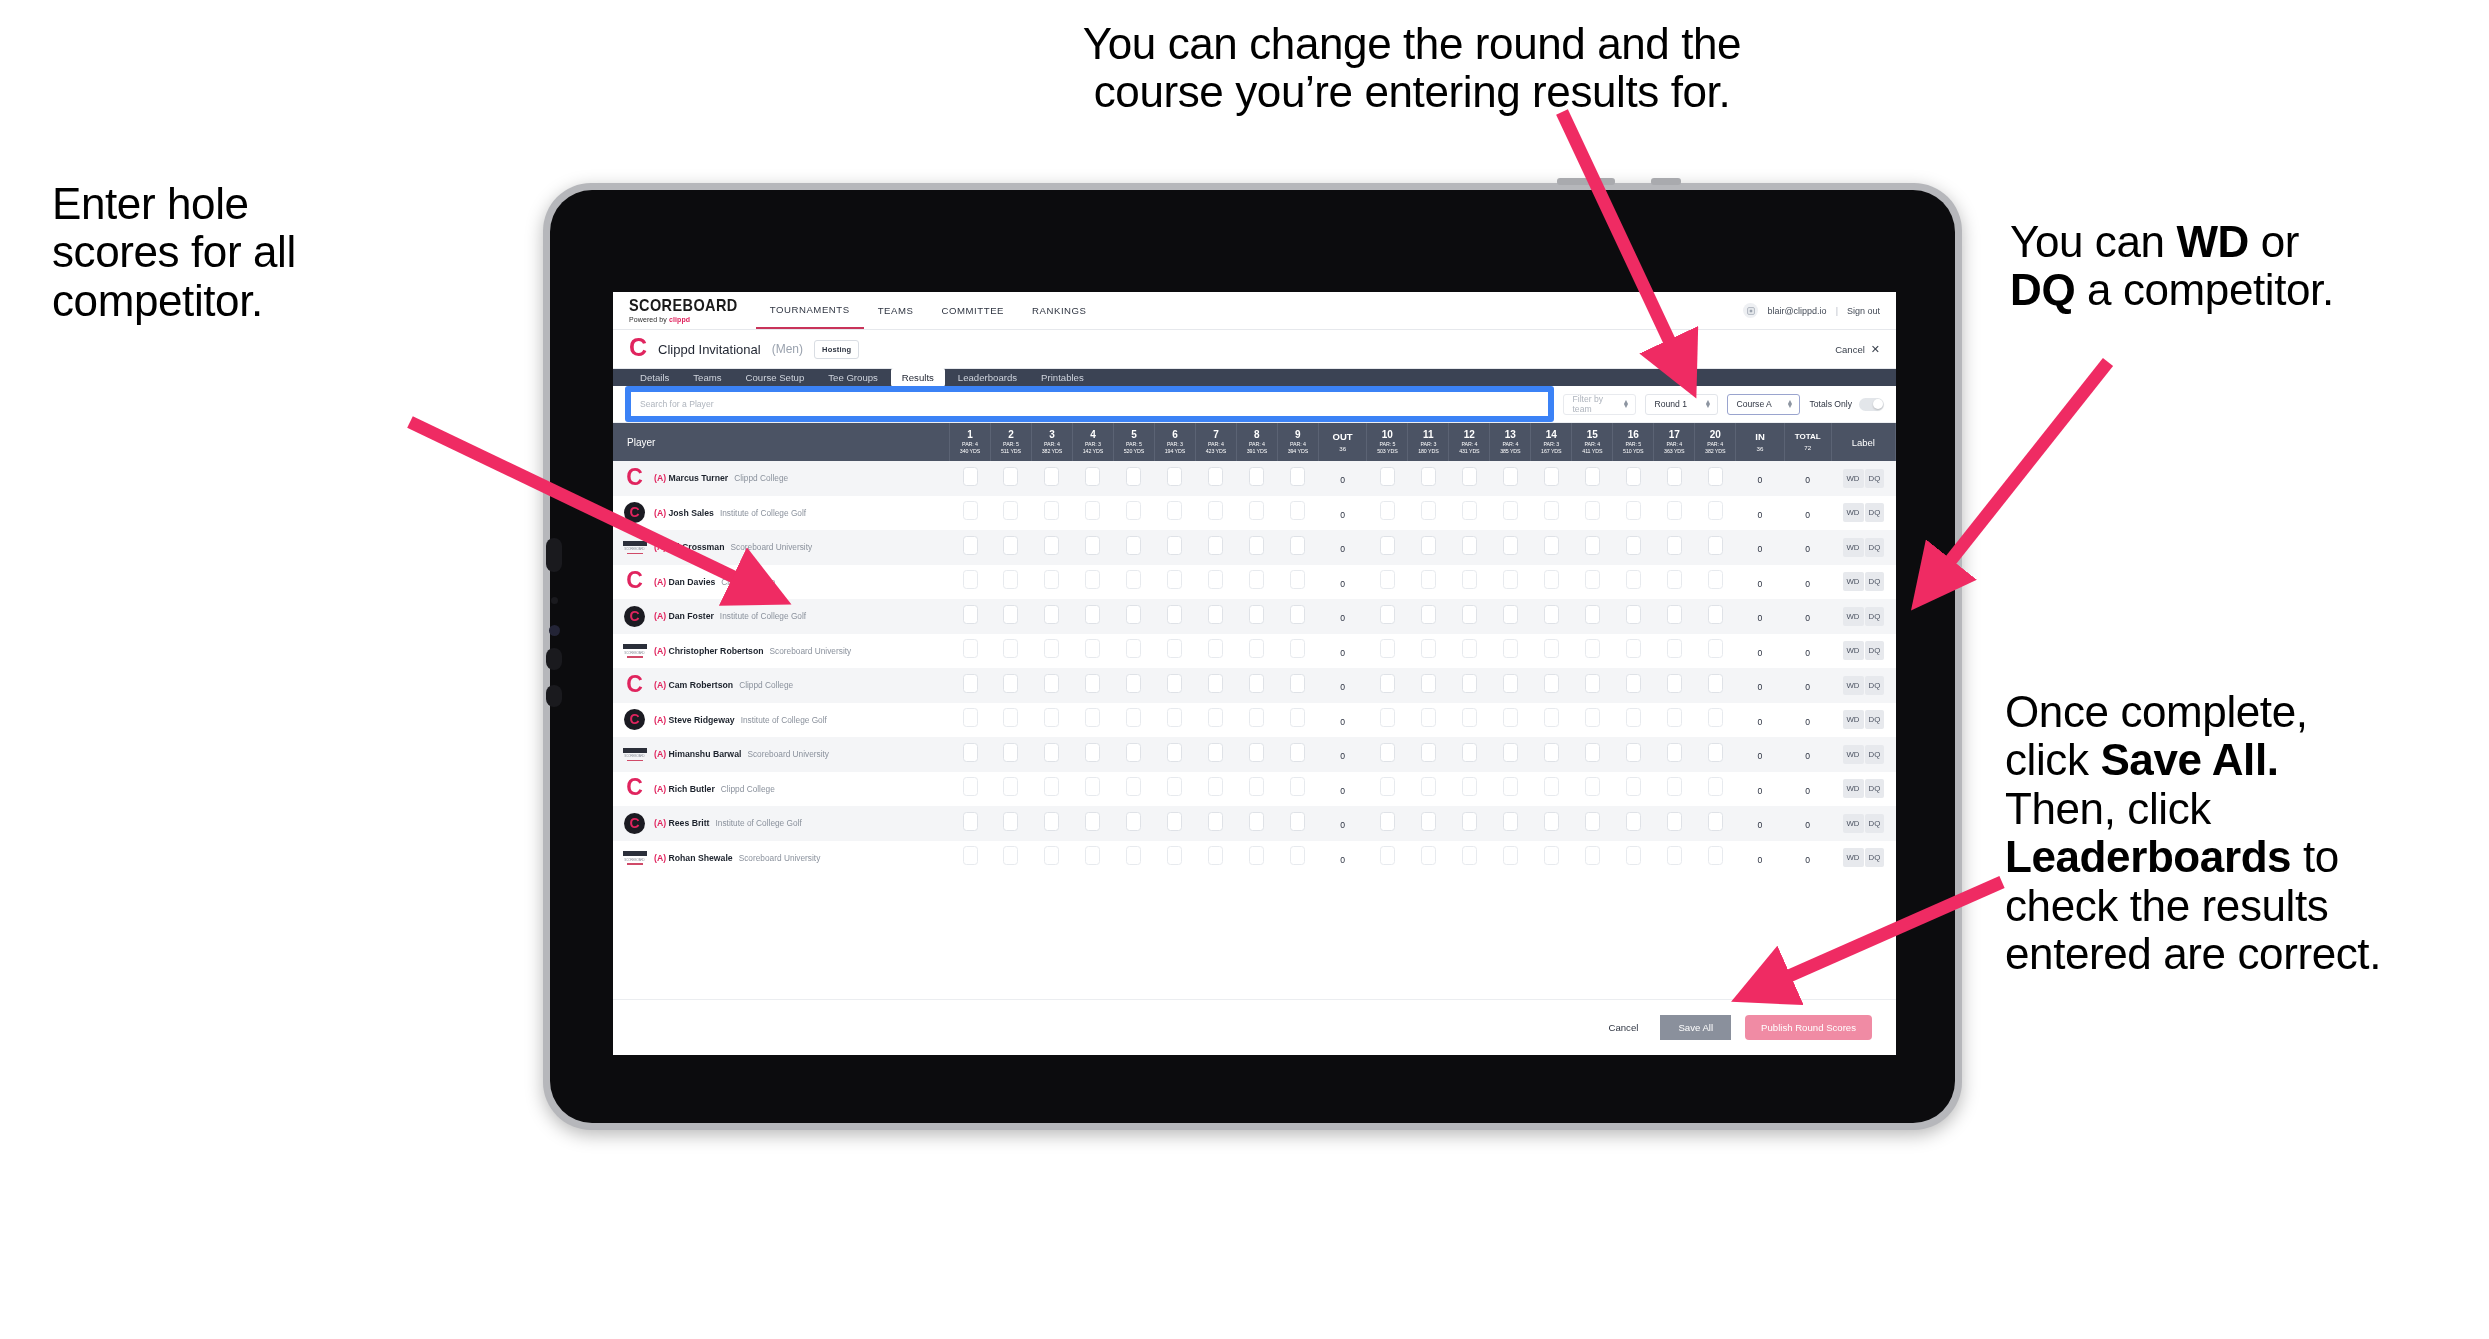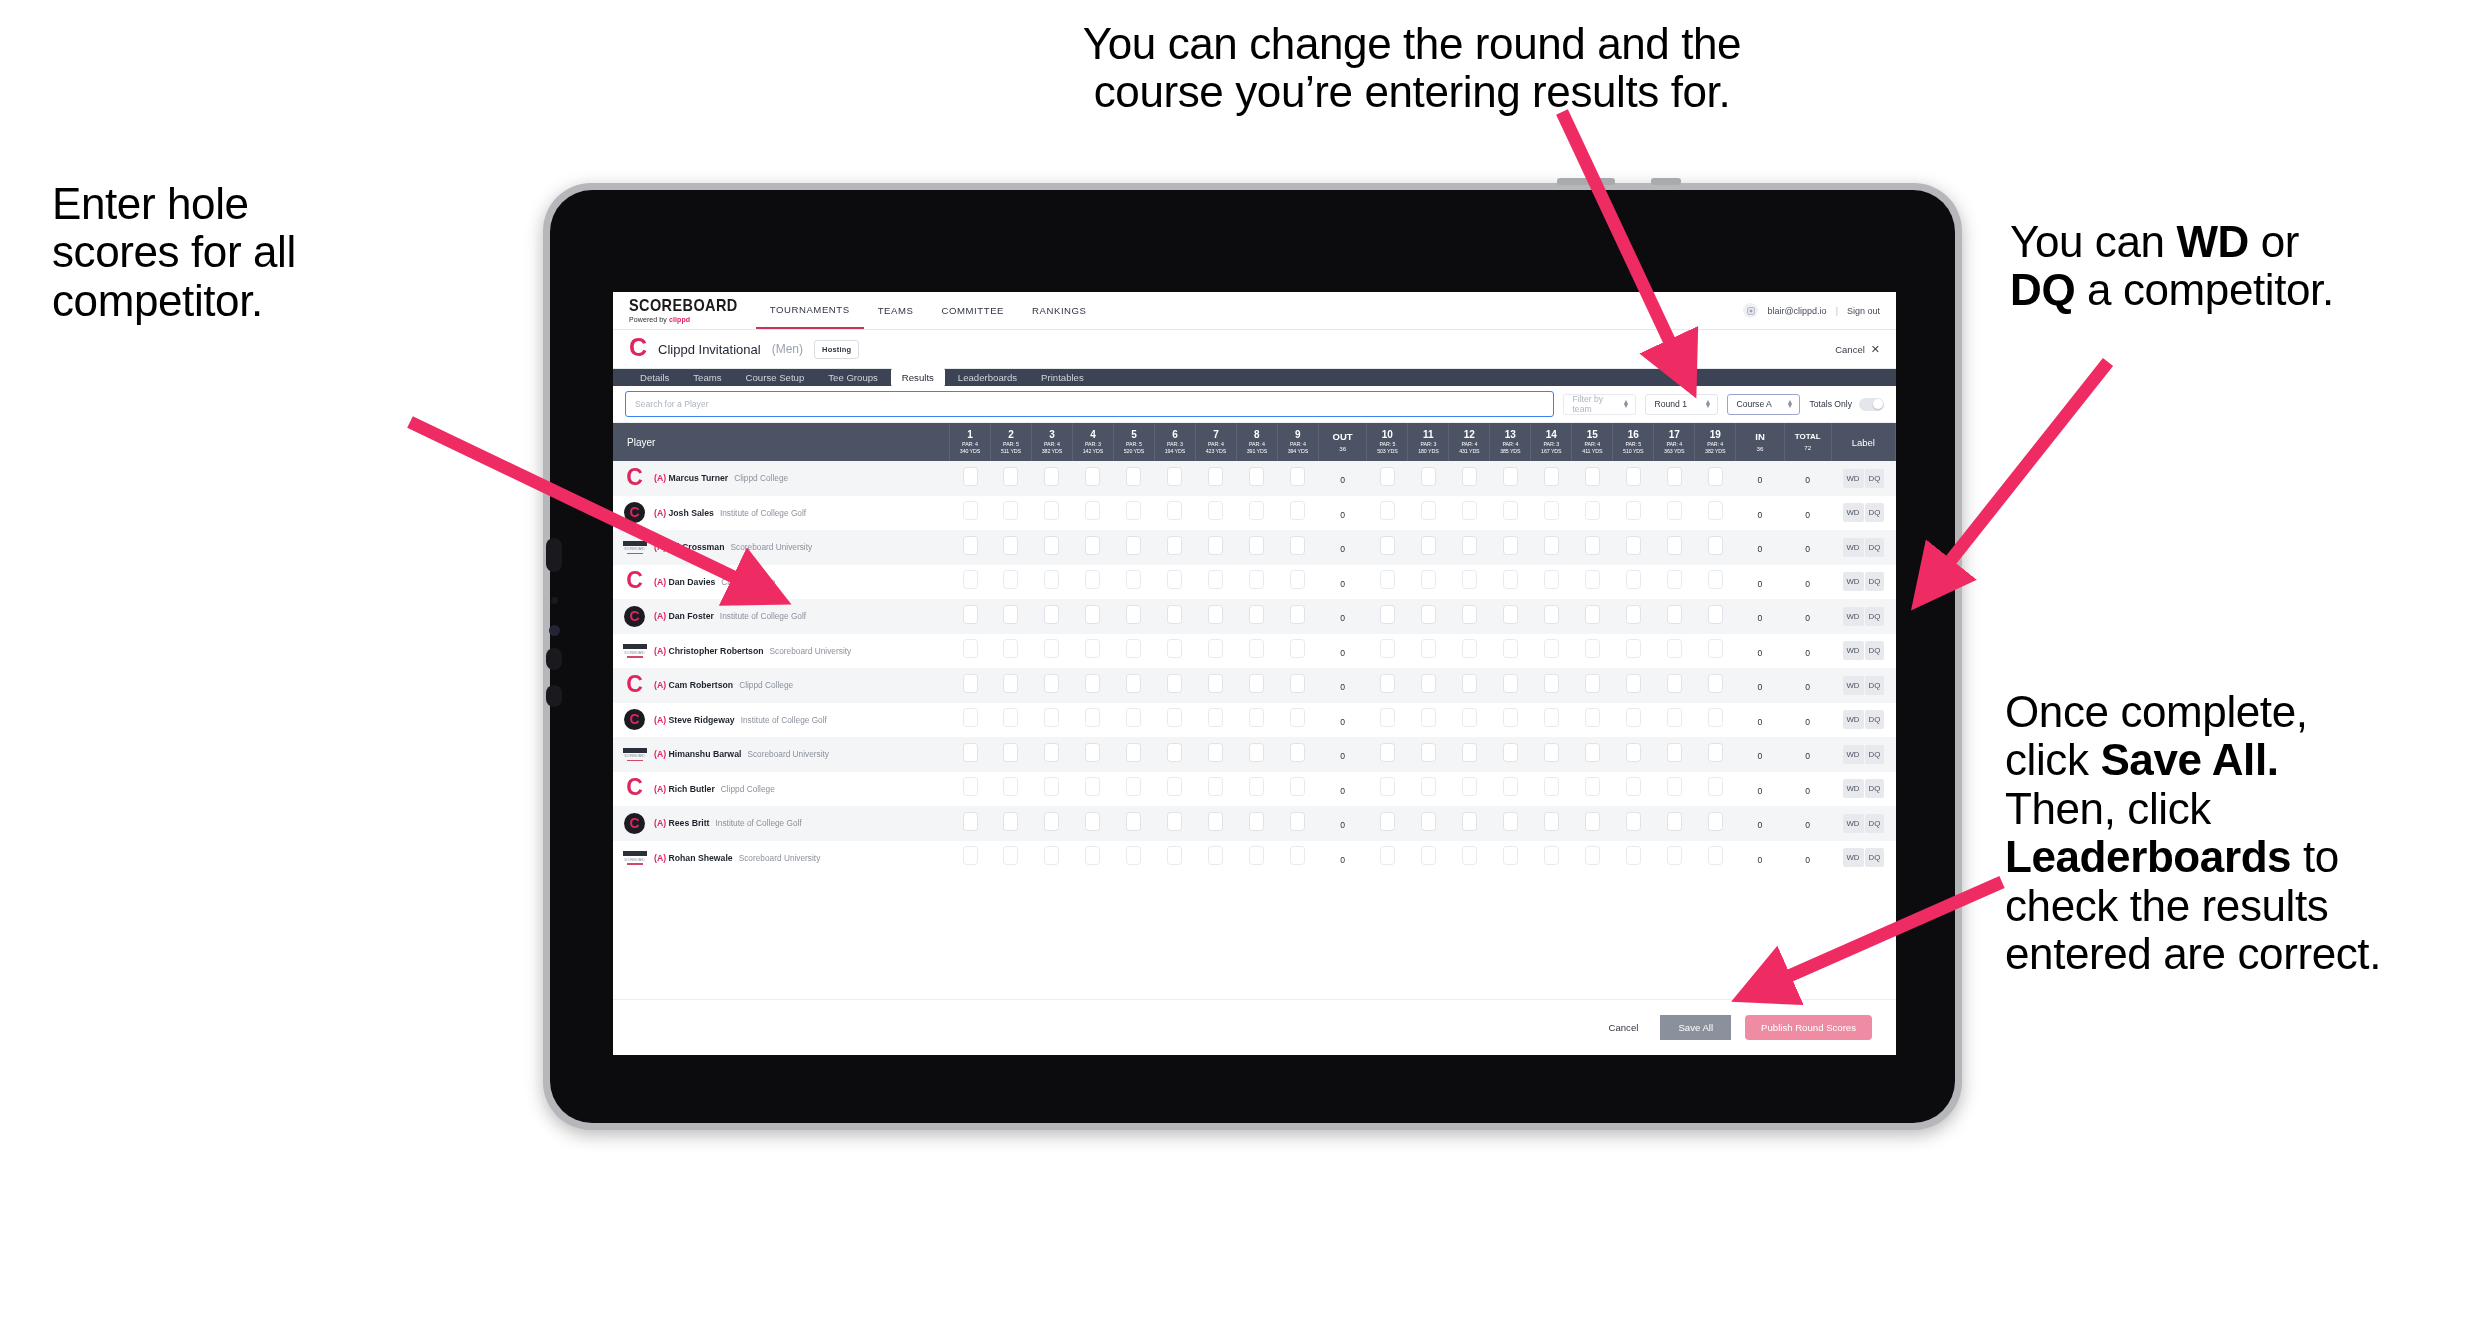--- a/index.html
+++ b/index.html
@@ -127,21 +127,21 @@
     border-radius: 3px; cursor: pointer;
   }
   .subtab.active { background: #ffffff; color: #1f2430; font-weight: 500; }
 
   
   #filterbar {
     height: 37px; background: #fff; display: flex; align-items: center;
     padding: 0 12px; gap: 9px; border-bottom: 1px solid #edeff2;
   }
   .search-box {
-    flex: 1 1 auto; height: 21px; border: 1px solid #3b82f6; border-radius: 3px;
+    flex: 1 1 auto; height: 21px; border: 6px solid #3b82f6; border-radius: 3px;
     display: flex; align-items: center; padding: 12px 9px;
     font-size: 8.6px; color: #aeb4bd;
   }
   .sel {
     width: 73px; height: 21px; border: 1px solid #e2e5ea; border-radius: 3px;
     display: flex; align-items: center; justify-content: space-between;
     padding: 0 6px 0 8px; font-size: 8.6px; color: #2f3542; cursor: pointer;
   }
   .sel.ph { color: #aeb4bd; border-color:#e8eaee; }
   .sel.hl { border-color: #9aa4ce; }
@@ -405,21 +405,21 @@
                 <div class="hh-num">16</div>
                 <div class="hh-par">PAR: 5</div>
                 <div class="hh-yds">510 YDS</div>
               </th>
             <th class="th-hole">
                 <div class="hh-num">17</div>
                 <div class="hh-par">PAR: 4</div>
                 <div class="hh-yds">363 YDS</div>
               </th>
             <th class="th-hole">
-                <div class="hh-num">19</div>
+                <div class="hh-num">20</div>
                 <div class="hh-par">PAR: 4</div>
                 <div class="hh-yds">382 YDS</div>
               </th>
             <th class="th-sum">
                 <div class="sum-t">IN</div>
                 <div class="sum-v">36</div>
               </th>
             <th class="th-total">
                 <div class="sum-t" style="font-size:8px">TOTAL</div>
                 <div class="sum-v">72</div>

